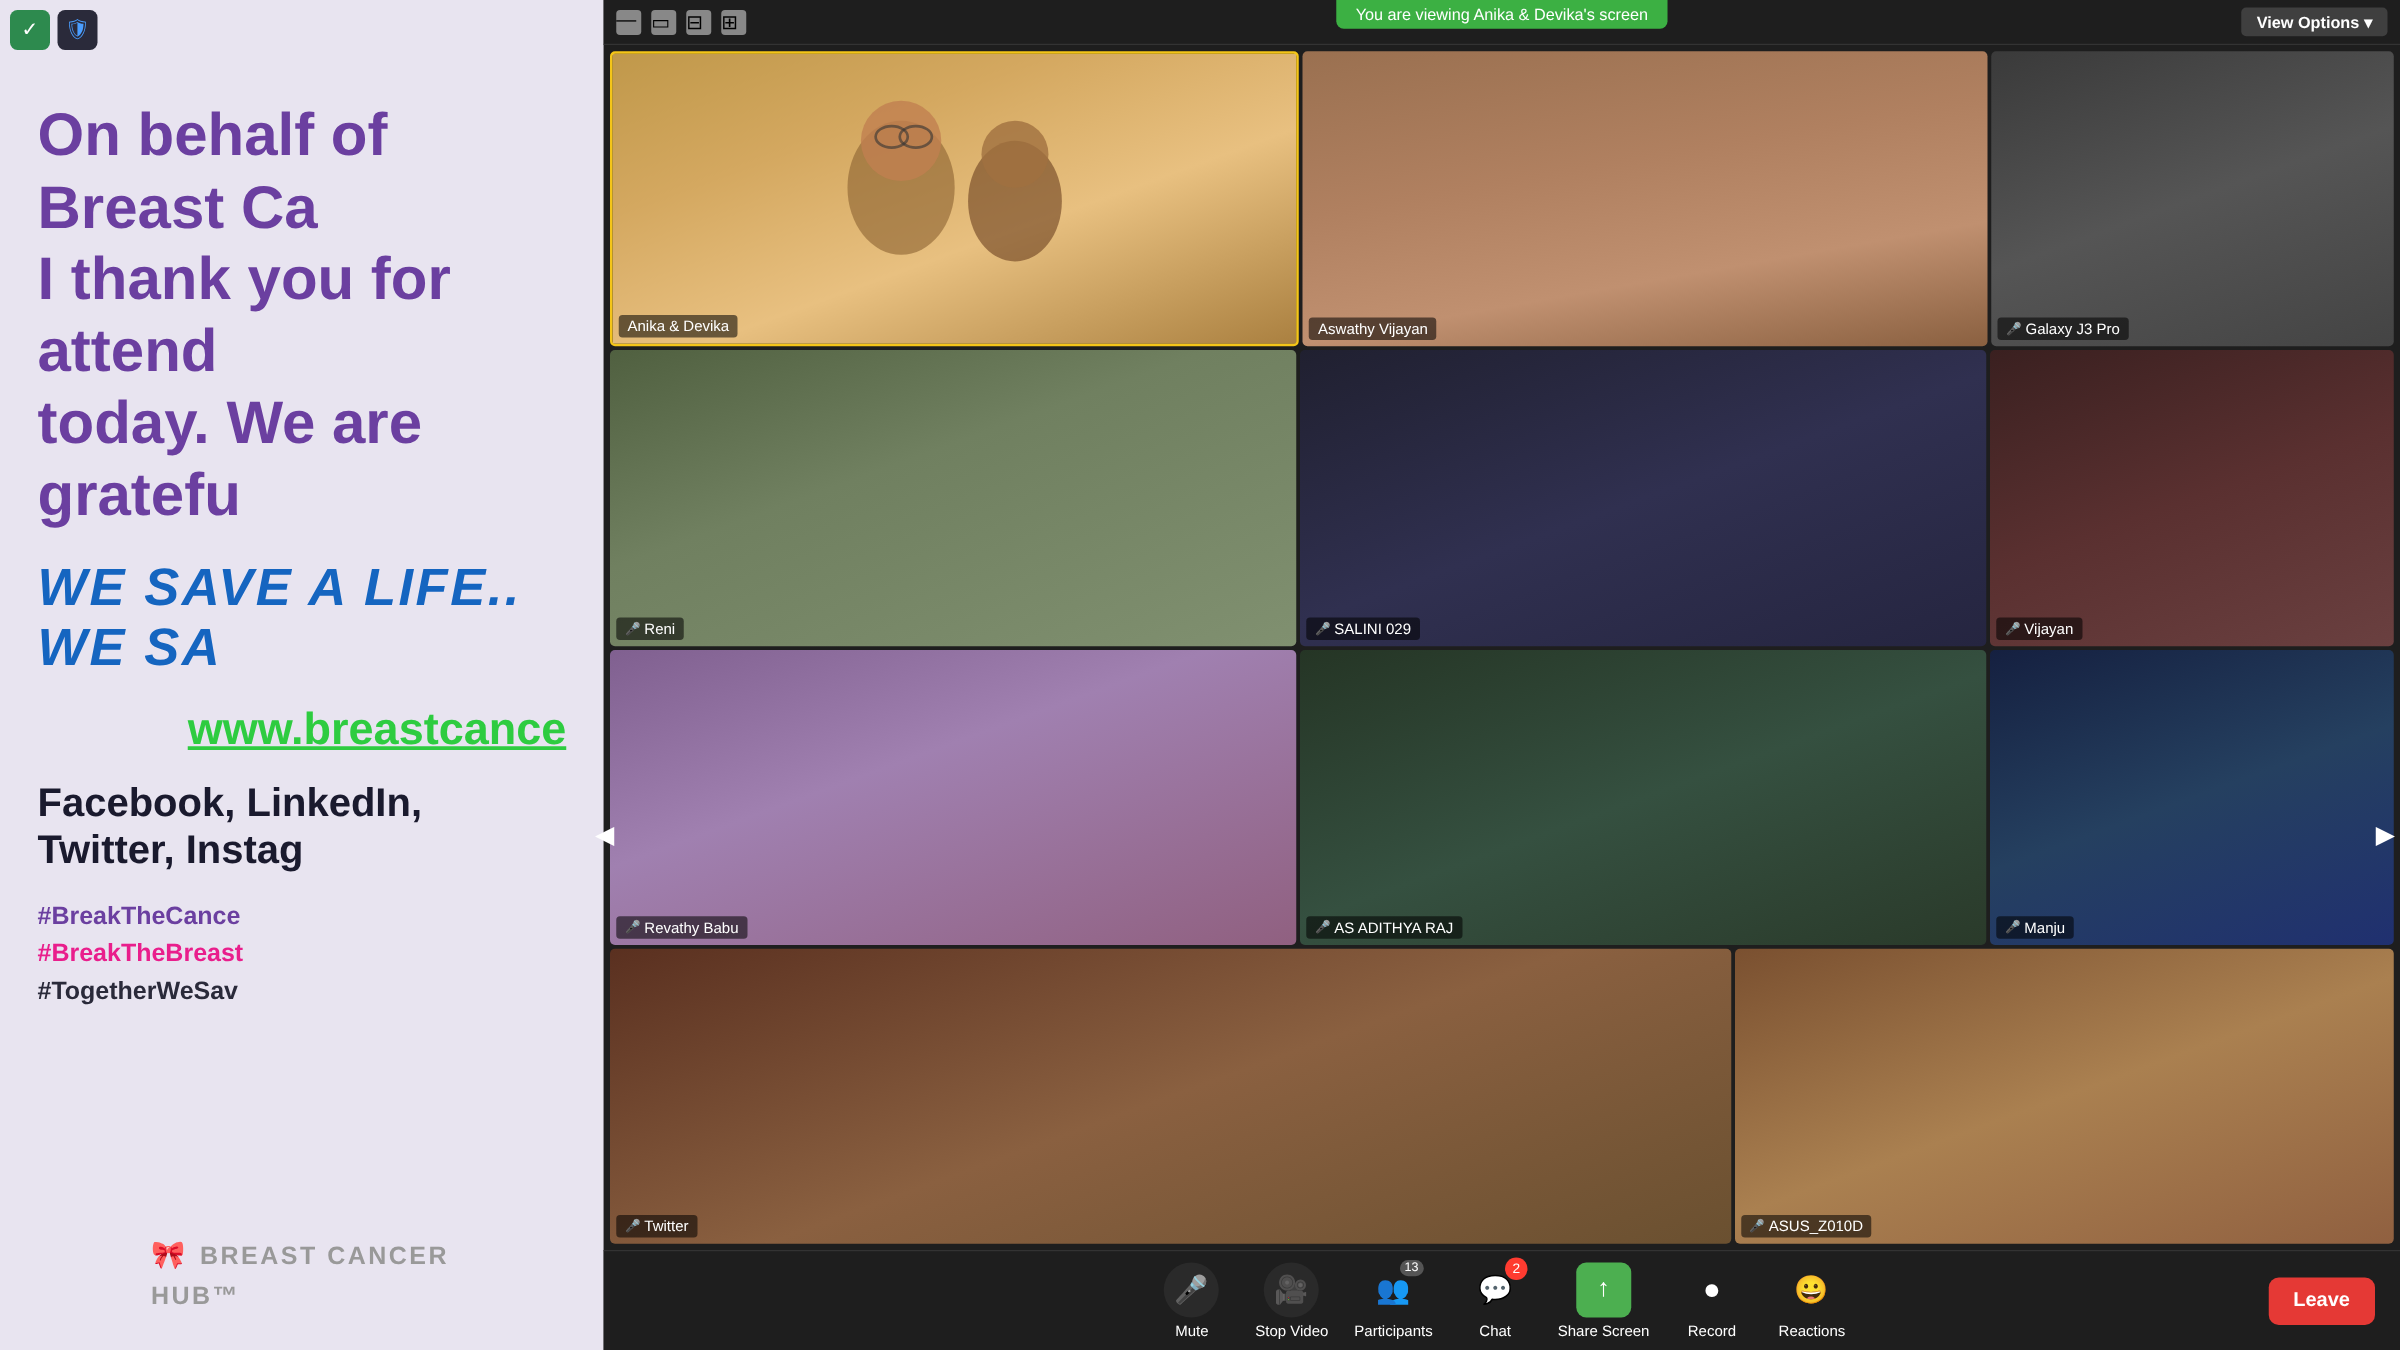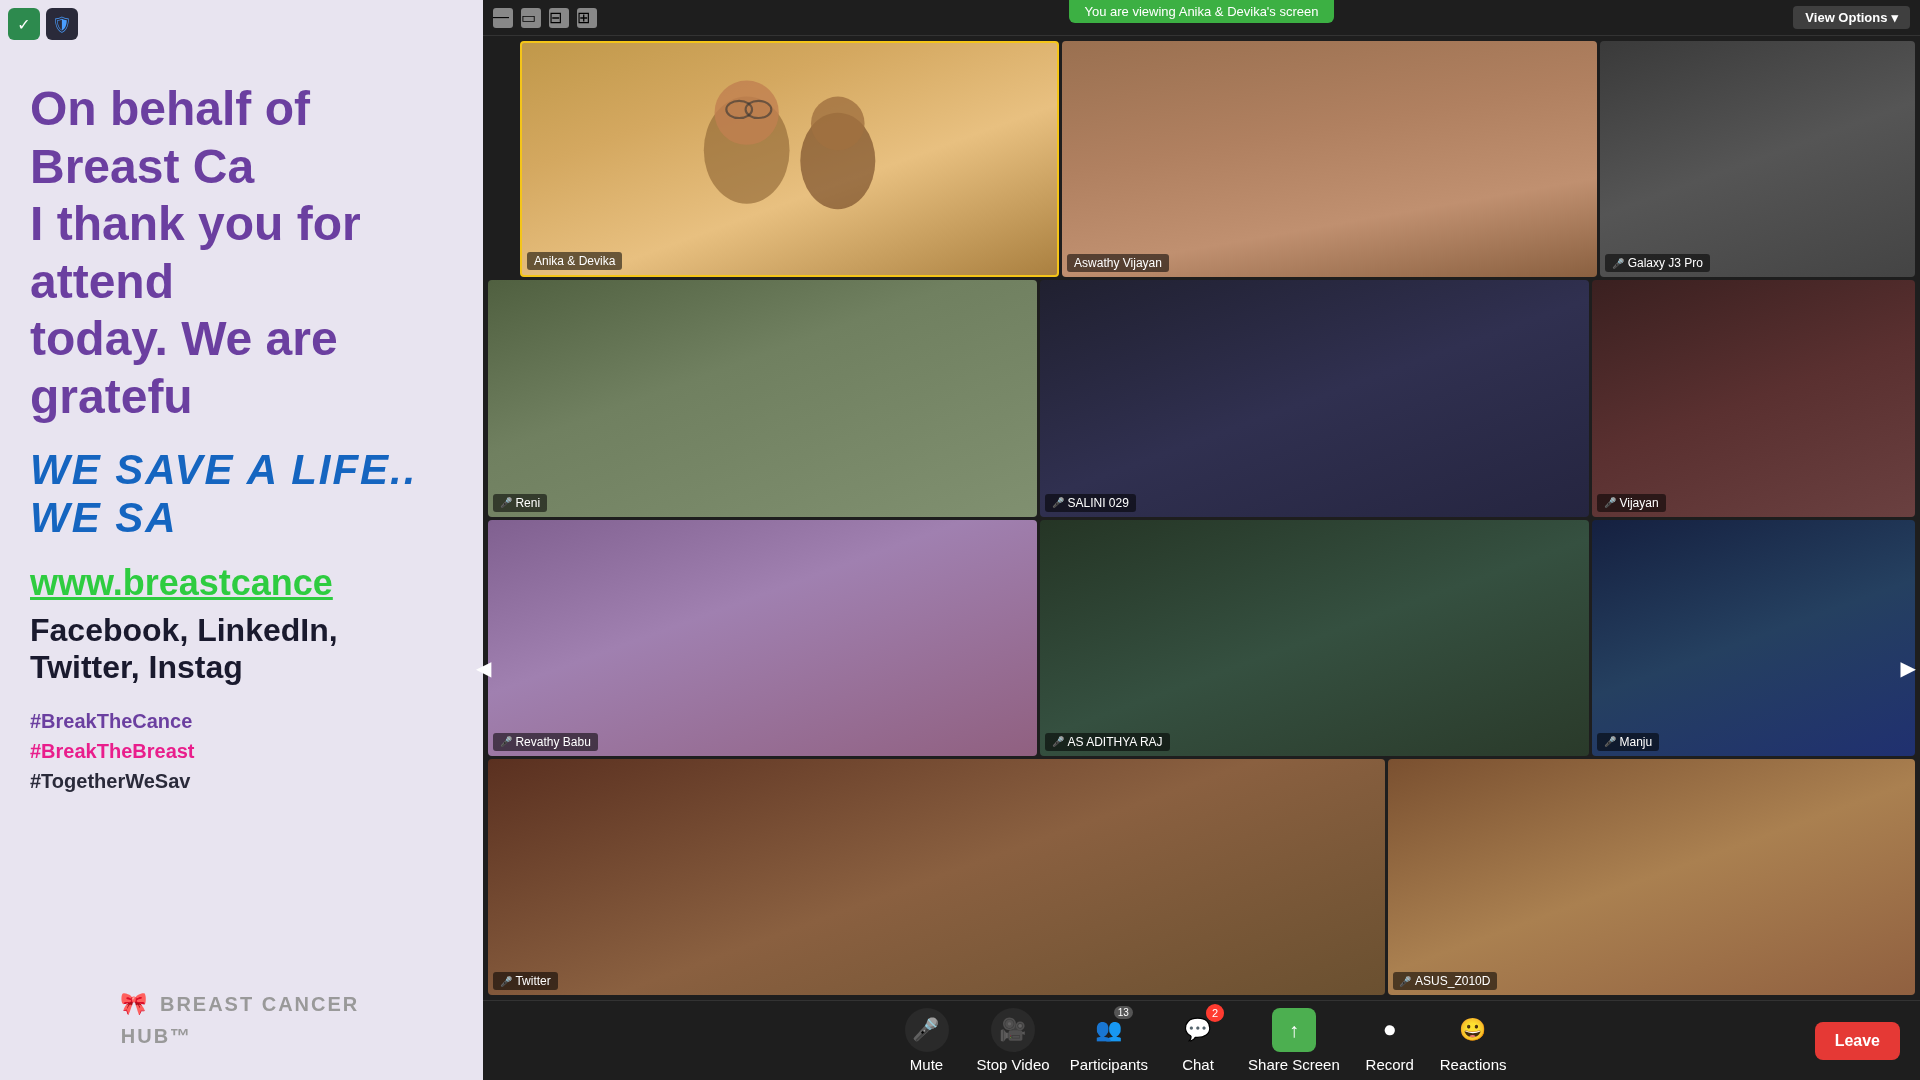--- a/index.html
+++ b/index.html
@@ -68,21 +68,22 @@
       text-transform: uppercase;
       margin-bottom: 20px;
       letter-spacing: 2px;
     }
 
     #website-text {
       font-size: 36px;
       font-weight: bold;
       color: #2ecc40;
       text-decoration: underline;
-      margin-bottom: 8px;
+      margin-bottom: 20px;
+      text-align: right;
     }
 
     #social-media-text {
       font-size: 32px;
       font-weight: bold;
       color: #1a1a2e;
       margin-bottom: 20px;
     }
 
     #hashtags {
@@ -204,21 +205,21 @@
       font-size: 22px;
       position: relative;
     }
 
     .toolbar-icon.mute-bg { background: #2a2a2a; }
     .toolbar-icon.video-bg { background: #2a2a2a; }
     .toolbar-icon.normal-bg { background: transparent; }
     .toolbar-icon.share-bg { background: transparent; }
 
     .toolbar-label {
-      font-size: 15px;
+      font-size: 12px;
       color: white;
     }
 
     .badge {
       position: absolute;
       top: -4px;
       right: -4px;
       background: #ff3b30;
       color: white;
       border-radius: 50%;
@@ -368,21 +369,21 @@
 
     <div id="view-options">
       <span>View Options</span>
       <span>▾</span>
     </div>
   </div>
 
   <div id="grid-container">
 
     <div class="grid-row">
-      <div class="v-tile wide highlighted" style="background: linear-gradient(160deg, #c0984a 0%, #d4a860 30%, #e8c080 60%, #aa8040 100%); margin-left: 32px;">
+      <div class="v-tile wide highlighted" style="background: linear-gradient(160deg, #c0984a 0%, #d4a860 30%, #e8c080 60%, #aa8040 100%);">
         <div class="face-overlay">
           <svg width="100%" height="90%" viewBox="0 0 250 195" style="position:absolute;top:0;left:0;">
 
             <ellipse cx="85" cy="100" rx="40" ry="50" fill="#8a6030" opacity="0.6"></ellipse>
             <circle cx="85" cy="65" r="30" fill="#c08050" opacity="0.8"></circle>
             <ellipse cx="170" cy="110" rx="35" ry="45" fill="#6a4020" opacity="0.6"></ellipse>
             <circle cx="170" cy="75" r="25" fill="#a07040" opacity="0.8"></circle>
 
             <ellipse cx="78" cy="62" rx="12" ry="8" fill="none" stroke="#333" stroke-width="2" opacity="0.6"></ellipse>
             <ellipse cx="96" cy="62" rx="12" ry="8" fill="none" stroke="#333" stroke-width="2" opacity="0.6"></ellipse>

